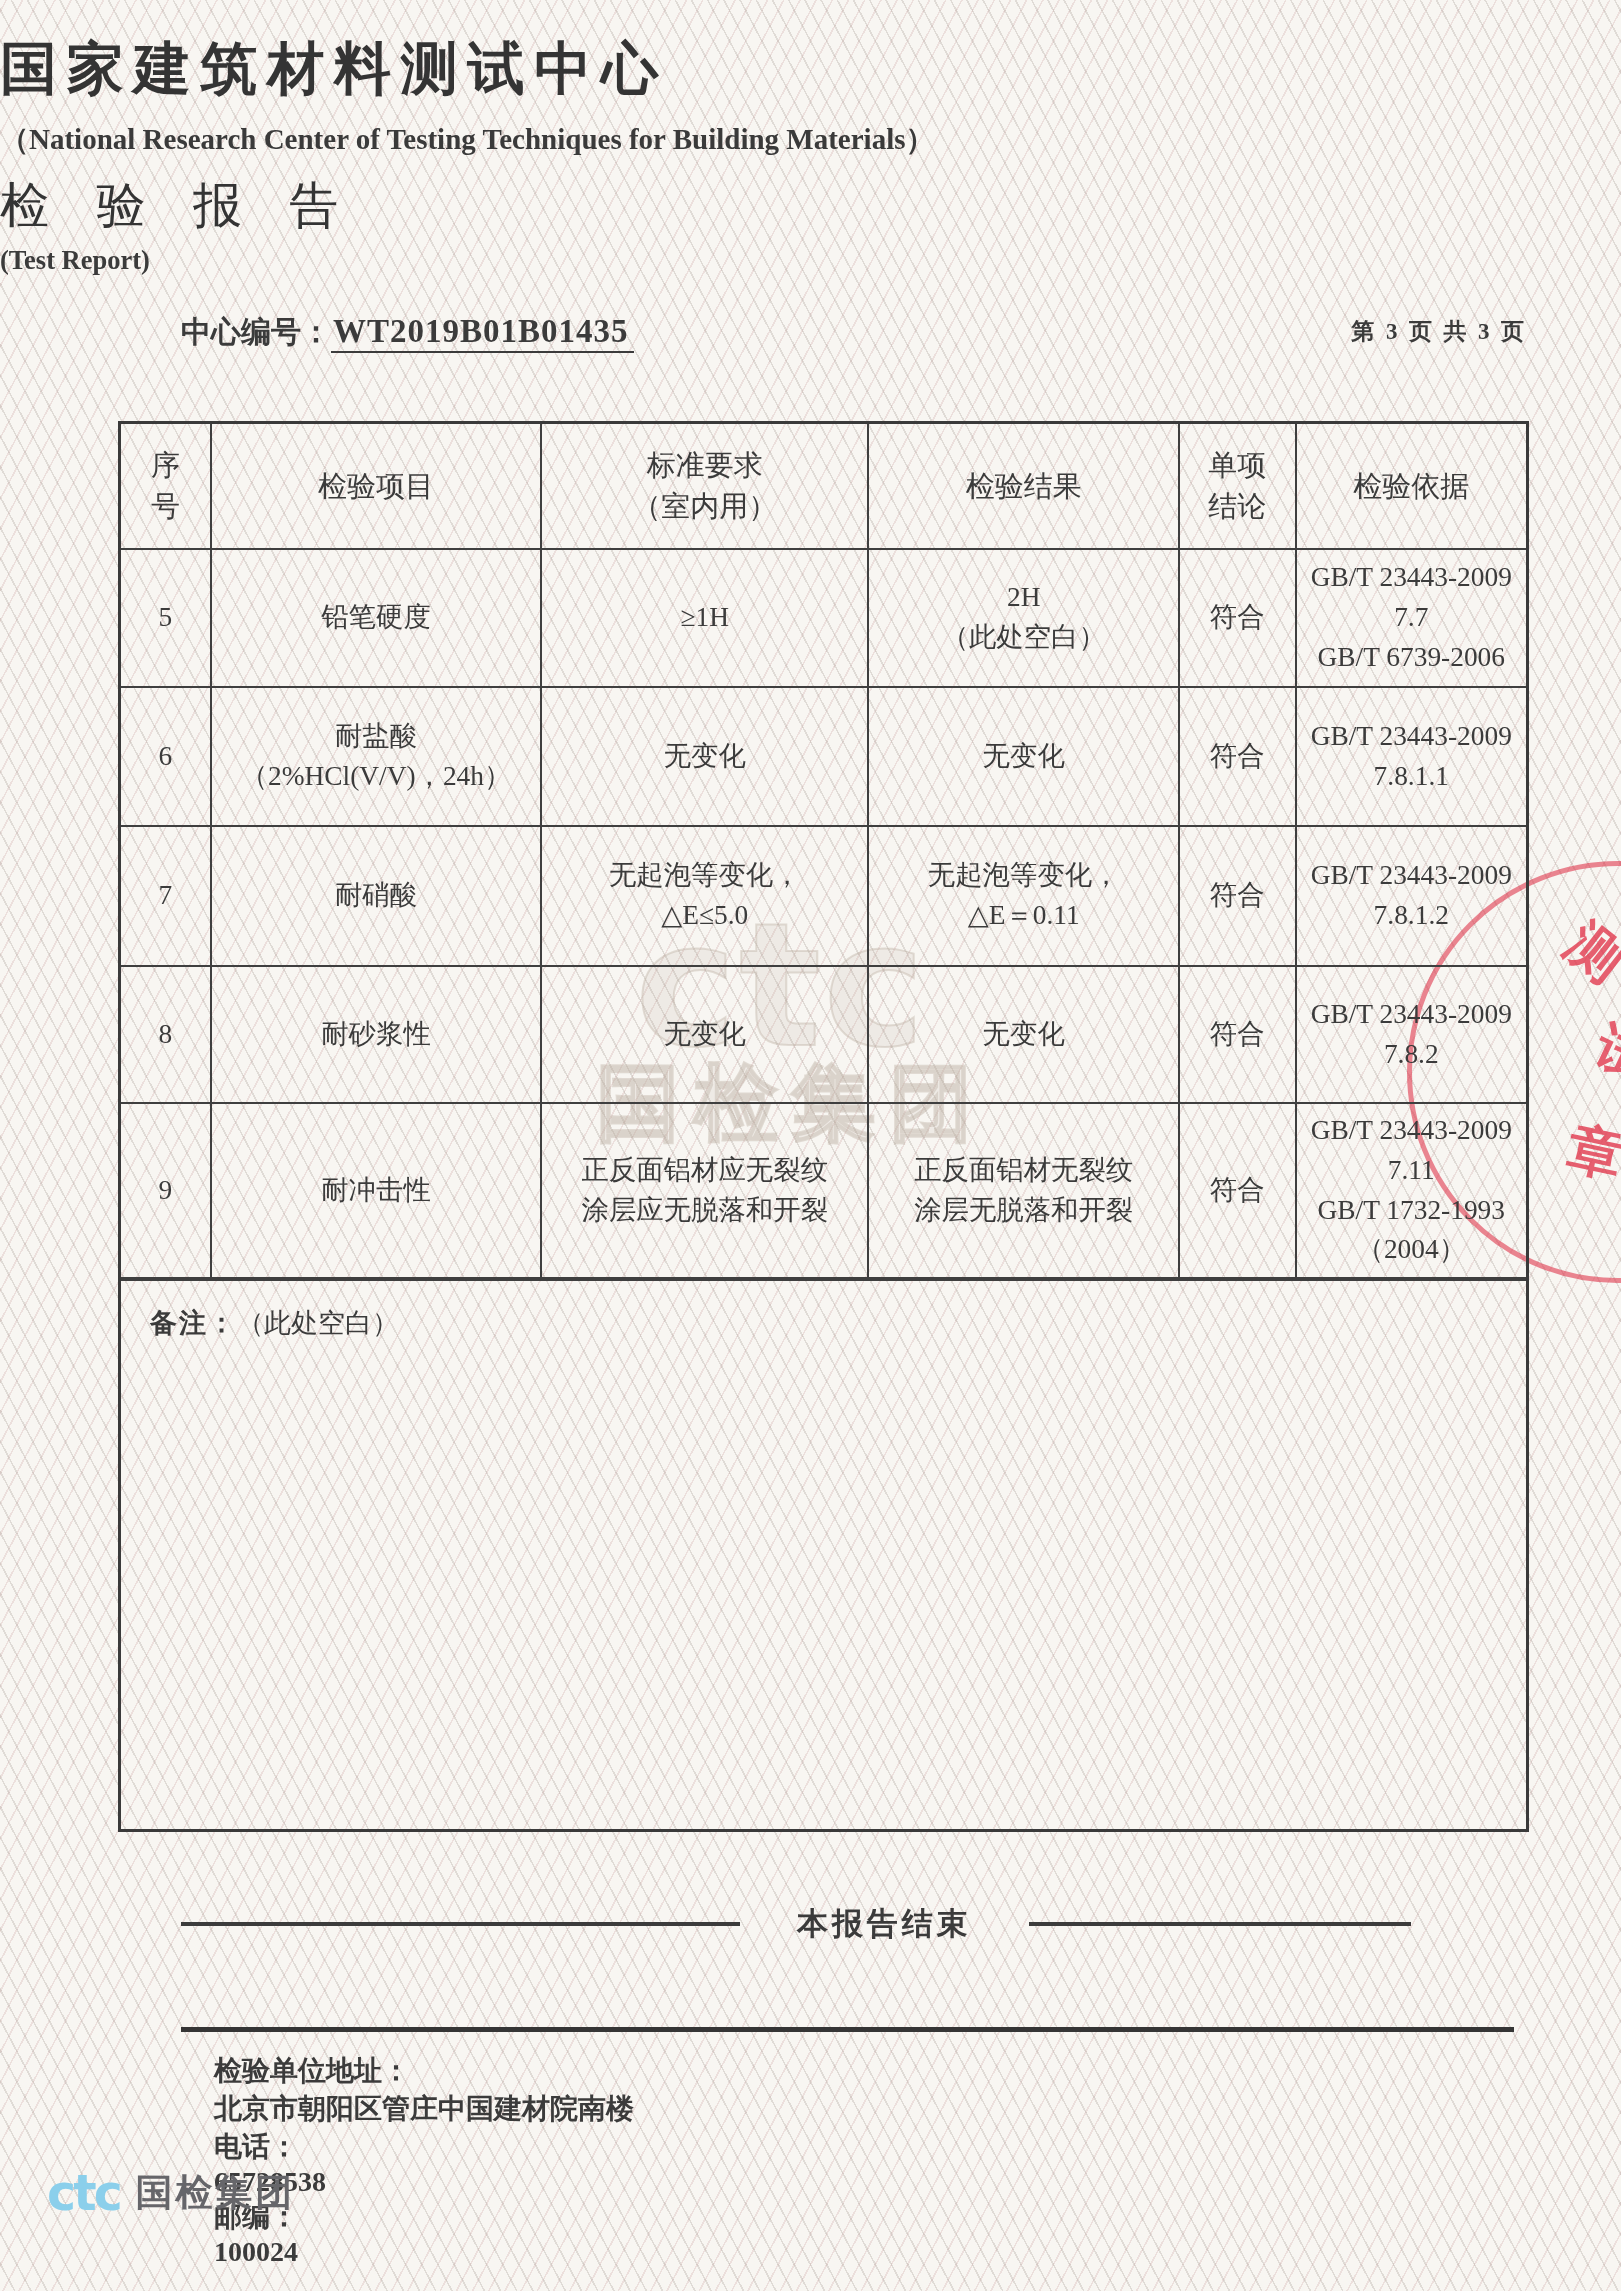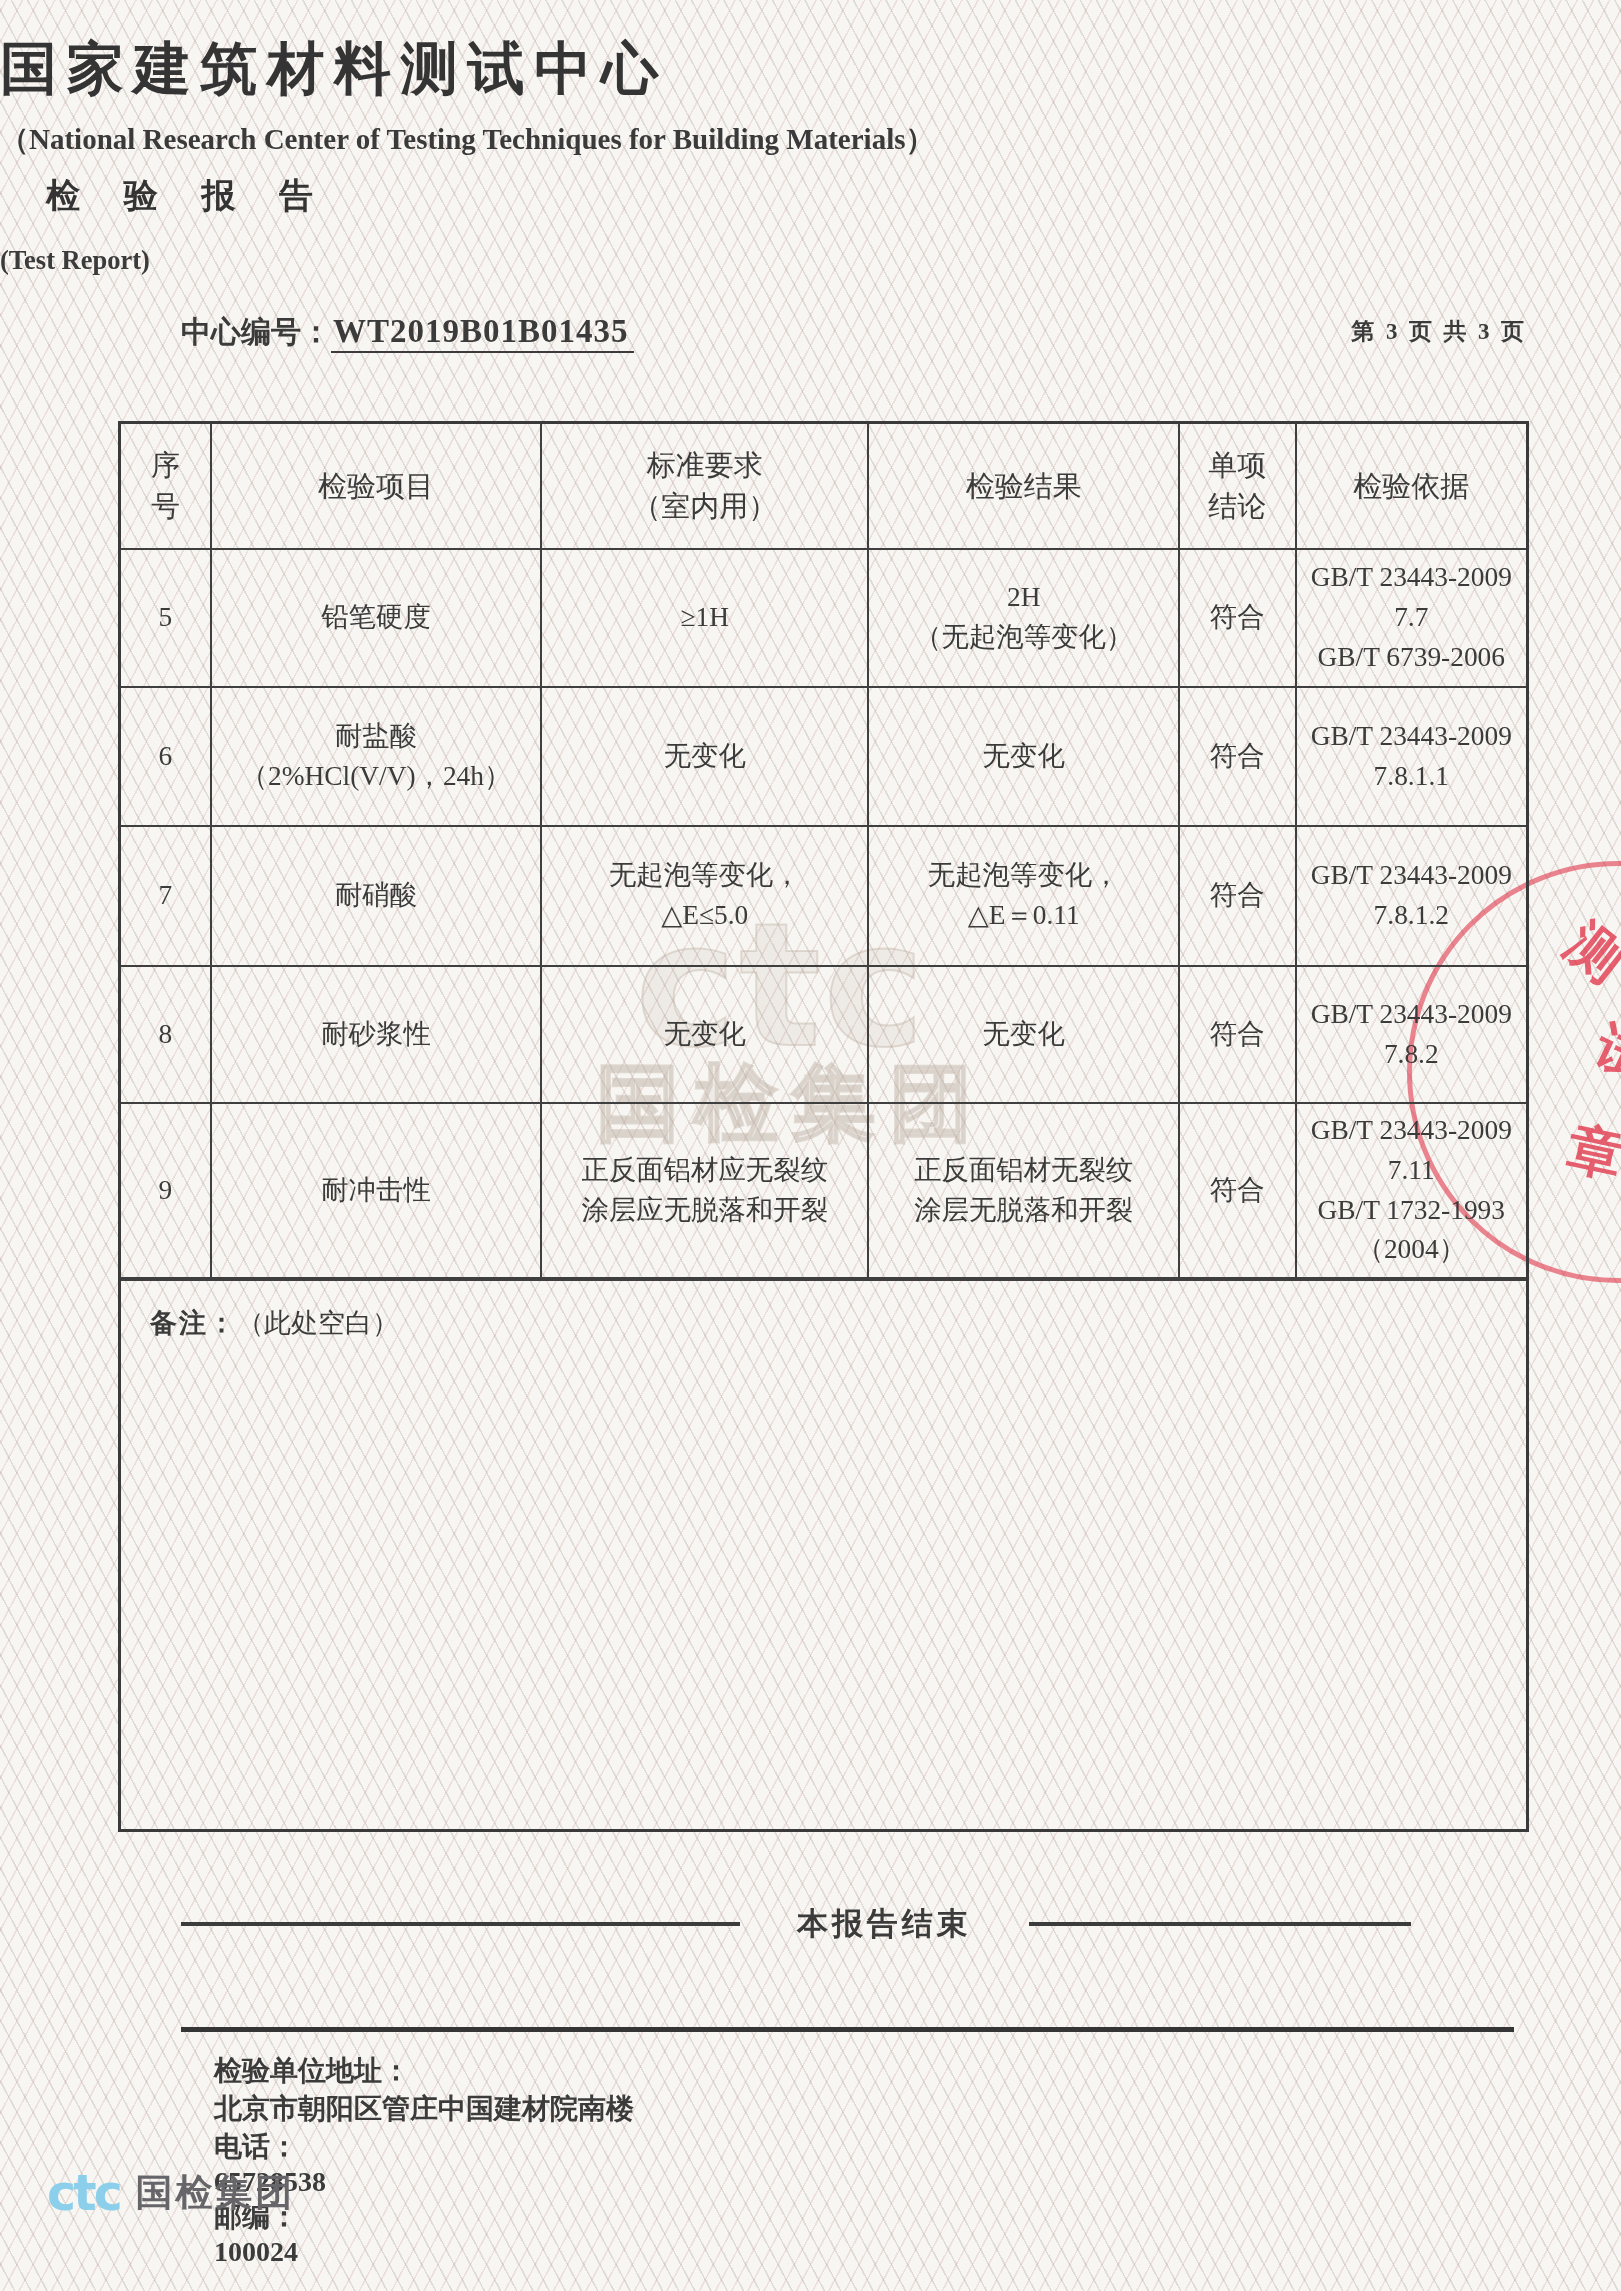--- a/index.html
+++ b/index.html
@@ -13,21 +13,21 @@
       repeating-linear-gradient(62deg, rgba(168,158,150,0) 0px, rgba(168,158,150,0) 12.7px, rgba(168,158,150,0.30) 12.7px, rgba(168,158,150,0.30) 14.3px),
       repeating-linear-gradient(-62deg, rgba(198,152,152,0) 0px, rgba(198,152,152,0) 12.7px, rgba(198,152,152,0.24) 12.7px, rgba(198,152,152,0.24) 14.3px),
       #f8f6f2;
   }
   .abs{position:absolute;}
   .center{left:0;right:0;text-align:left;}
 
   
   .org-cn{top:31px;font-size:57px;font-weight:bold;letter-spacing:9.8px;color:#343434;}
   .org-en{top:120px;font-size:29px;font-weight:bold;color:#3a3a3a;}
-  .rep-cn{top:173px;font-size:34px;font-weight:bold;letter-spacing:17.6px;color:#343434;padding-left:46px;}
+  .rep-cn{top:173px;font-size:49px;font-weight:normal;letter-spacing:17.6px;color:#343434;}
   .rep-en{top:245px;font-size:26.5px;font-weight:bold;}
 
   .meta-left{top:312px;left:181px;font-size:30px;font-weight:bold;}
   .report-no{font-size:33px;font-weight:bold;border-bottom:2.9px solid #3b3b3b;padding:0 5.9px 2px 2px;letter-spacing:1px;}
   .meta-right{top:316px;right:94px;font-size:23px;font-weight:bold;letter-spacing:2.9px;}
 
   
   .main-box{
     top:421px;left:118px;width:1411px;height:1411px;
     border:3.9px solid #3a3a3a;box-sizing:border-box;
@@ -152,21 +152,21 @@
         <th>检验结果</th>
         <th>单项
 结论</th>
         <th>检验依据</th>
       </tr>
       <tr class="rh5">
         <td class="no-cell">5</td>
         <td>铅笔硬度</td>
         <td>≥1H</td>
         <td>2H
-（无起泡等变化）</td>
+（此处空白）</td>
         <td>符合</td>
         <td class="basis-cell">GB/T 23443-2009
 7.7
 GB/T 6739-2006</td>
       </tr>
       <tr class="rh6">
         <td class="no-cell">6</td>
         <td>耐盐酸
 （2%HCl(V/V)，24h）</td>
         <td>无变化</td>

